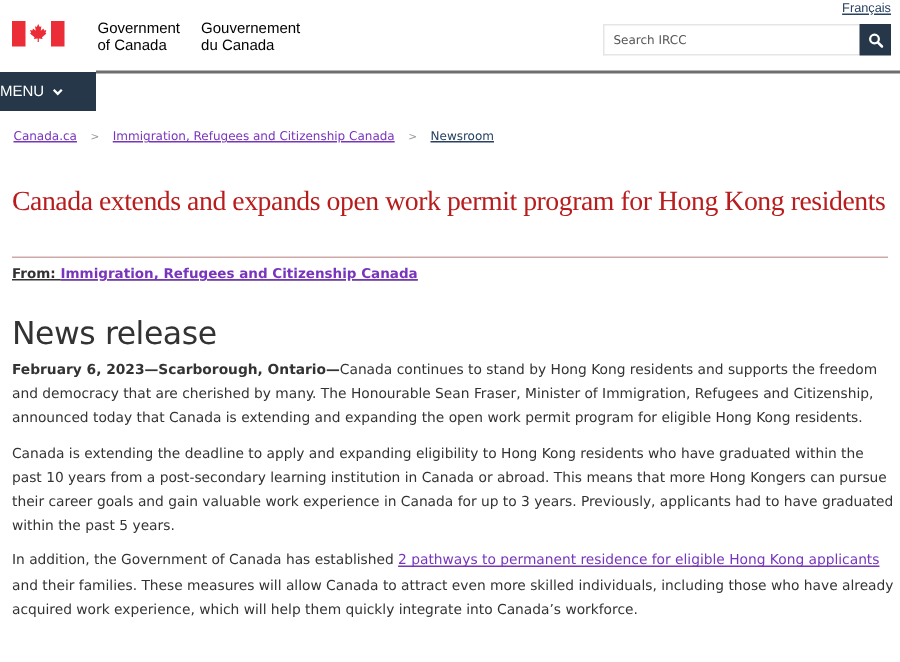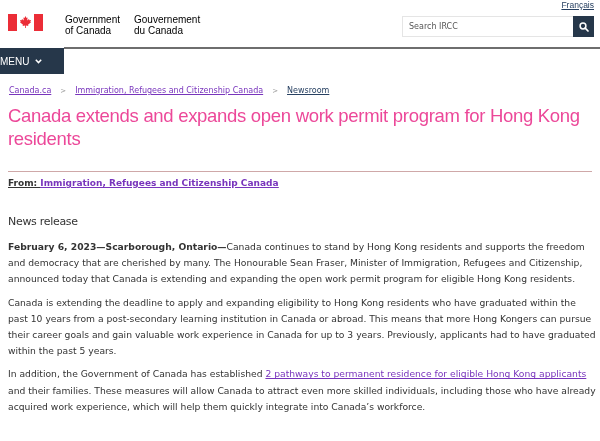--- a/index.html
+++ b/index.html
@@ -20,25 +20,25 @@
   .search input { width: 158px; height: 19px; border: 1px solid #e5e5e5; border-right: none; padding: 0 6px; font-size: 8px; color: #555; font-family: "DejaVu Sans", sans-serif; outline: none; box-sizing: content-box; }
   .search input::placeholder { color: #555; }
   .search button { width: 21px; height: 21px; background: #26374a; border: none; padding: 0; display: flex; align-items: center; justify-content: center; cursor: pointer; }
   .rule { position: absolute; left: 64px; right: 0; top: 47px; height: 2px; background: #6e6e6e; }
   .menu { position: absolute; left: 0; top: 48px; width: 64px; height: 26px; background: #26374a; color: #fff; font-size: 10px; display: flex; align-items: center; box-sizing: border-box; font-family: "Liberation Sans", sans-serif; cursor: pointer; }
   .menu .chev { margin-left: 6px; font-size: 8px; font-weight: bold; }
   .crumbs { position: absolute; left: 9px; top: 86px; font-size: 8px; display: flex; align-items: center; }
   .crumbs a { color: #284162; text-decoration: underline; }
   .crumbs a.v { color: #7834bc; }
   .crumbs .sep { color: #999; margin: 0 9px; font-size: 7px; }
-  h1 { position: absolute; left: 8px; top: 104px; margin: 0; width: 585px; font-family: Liberation Sans, sans-serif; font-weight: normal; font-size: 18.5px; line-height: 23px; color: #ec4899; letter-spacing: -0.3px; }
+  h1 { position: absolute; left: 8px; top: 124px; margin: 0; width: 585px; font-family: Liberation Serif, serif; font-weight: normal; font-size: 18.5px; line-height: 23px; color: #b91c1c; letter-spacing: -0.3px; }
   .h1rule { position: absolute; left: 8px; right: 8px; top: 171px; height: 1px; background: #cfa8a8; }
   .from { position: absolute; left: 8px; top: 178px; font-size: 9px; font-weight: bold; color: #333; text-decoration: underline; }
   .from a { color: #7834bc; text-decoration: underline; }
-  h2 { position: absolute; left: 8px; top: 211px; margin: 0; font-family: "DejaVu Sans", sans-serif; font-weight: normal; font-size: 11px; line-height: 22px; color: #333; letter-spacing: -0.3px; }
+  h2 { position: absolute; left: 8px; top: 211px; margin: 0; font-family: "DejaVu Sans", sans-serif; font-weight: normal; font-size: 21px; line-height: 22px; color: #333; letter-spacing: -0.3px; }
   .body { position: absolute; left: 8px; top: 239px; width: 588px; font-size: 9.2px; line-height: 16.2px; color: #333; }
   .body p { margin: 0 0 7px 0; }
   .body a { color: #7834bc; text-decoration: underline; }
 </style>
 </head>
 <body>
 
 <div class="topbar">
   <div class="sig">
     <div class="flag">

